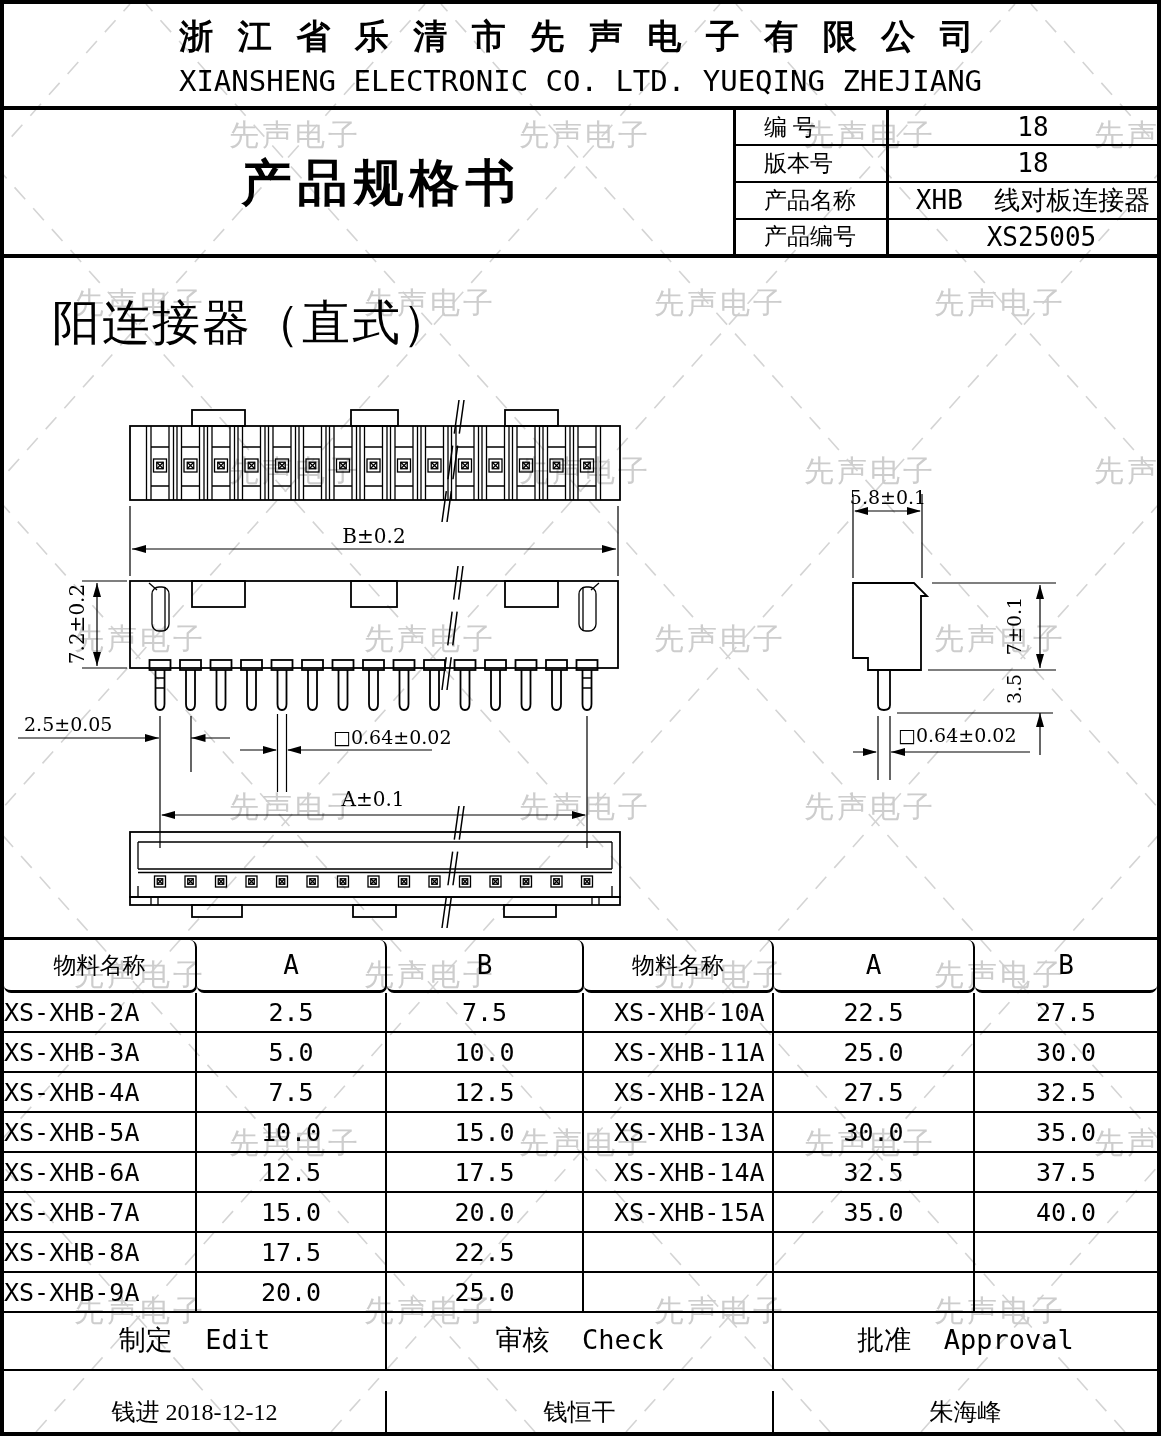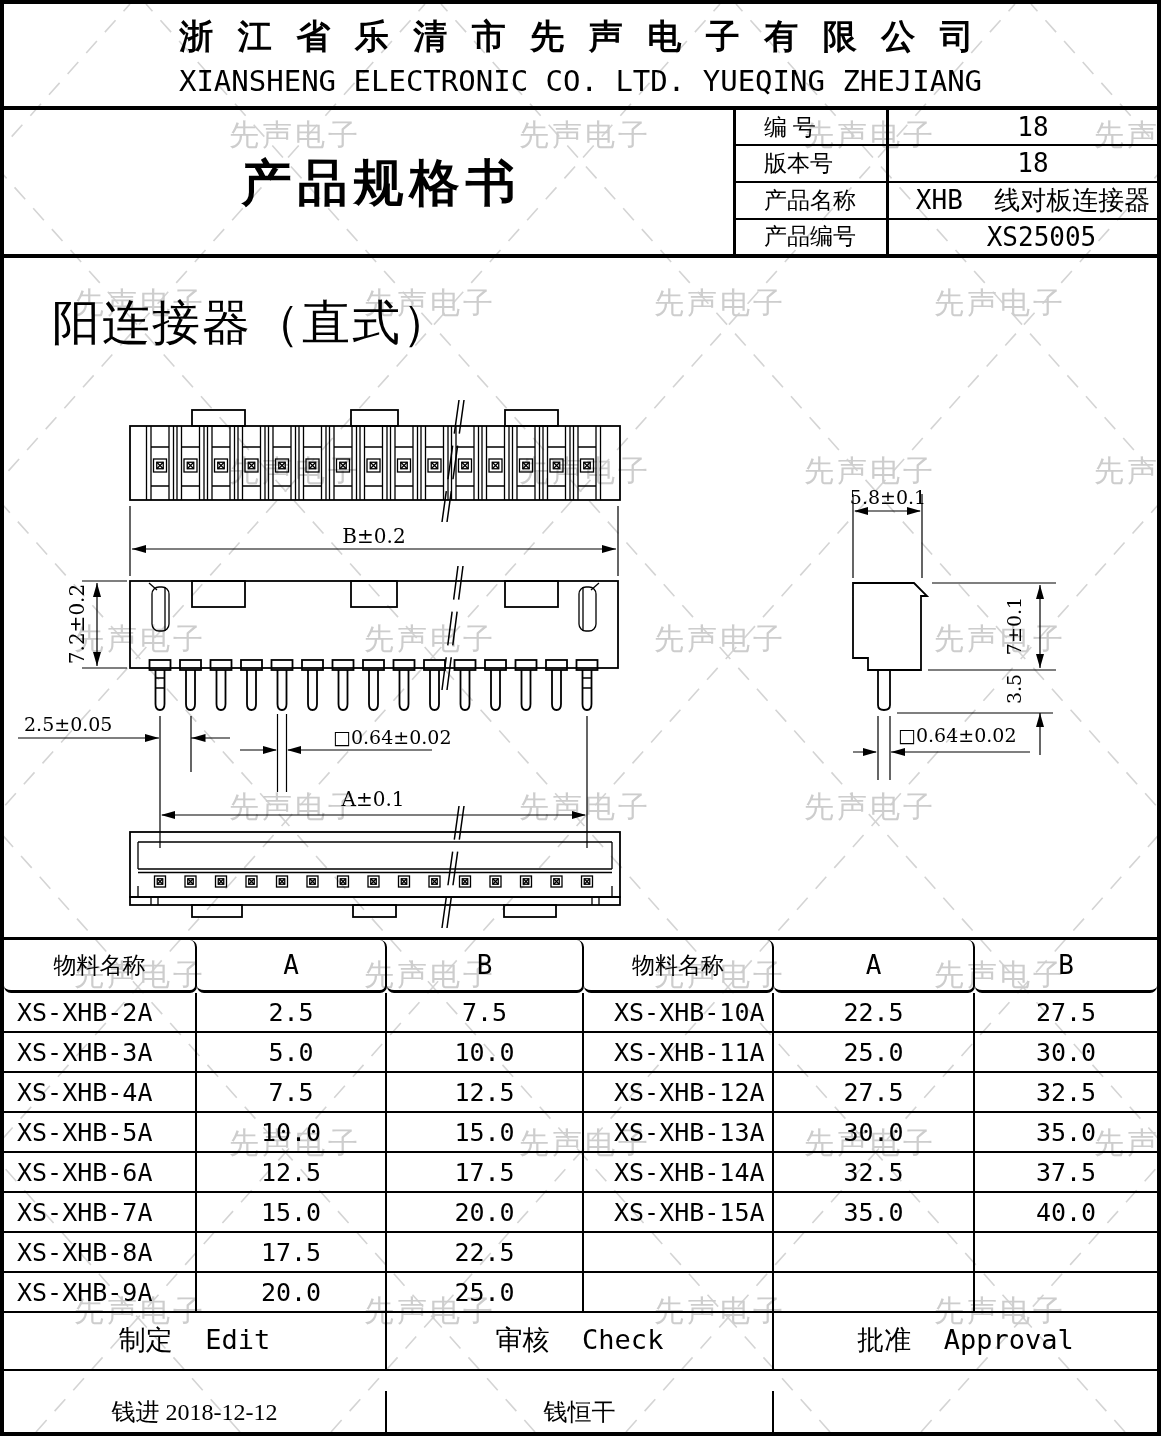--- a/index.html
+++ b/index.html
@@ -40,21 +40,21 @@
                  border-top:3px solid #000; display:grid;
                  grid-template-columns:193px 190px 197px 190px 201px 182px; }
   .pt-cell { box-sizing:border-box; border-right:2.5px solid #000; border-bottom:2.5px solid #000;
              display:flex; align-items:center; justify-content:center;
              font-family:"DejaVu Sans Mono", monospace; font-size:25px; }
   .pt-cell:nth-child(6n) { border-right:none; }
   .pt-head { height:53px; border-bottom:3px solid #000; font-family:"Liberation Serif", serif;
              font-size:23px;border-radius:7px; }
   .pt-head.ab { font-family:"DejaVu Sans Mono", monospace; font-size:26px; }
   .pt-c { height:40px; }
-  .pt-name1 { justify-content:flex-start; padding-left:13px; }
+  .pt-name1 { justify-content:flex-start; }
   .pt-name4 { justify-content:flex-start; padding-left:30px; }
 
   
   .approval { position:absolute; left:0; top:1306px; width:989px; height:122px;
               display:grid; grid-template-columns:383px 387px 383px; grid-template-rows:61px 61px; }
   .ap-cell { box-sizing:border-box; border-right:2.5px solid #000;
              display:flex; align-items:center; justify-content:center; white-space:pre; }
   .ap-cell.lastcol { border-right:none; }
   .ap-label { border-bottom:2.5px solid #000; font-size:27px;
               font-family:"DejaVu Sans Mono", monospace; }
@@ -370,15 +370,16 @@
     <div class="pt-cell pt-c"></div>
     <div class="pt-cell pt-c"></div>
   </div>
 
   <div class="approval">
     <div class="ap-cell ap-label">制定  Edit</div>
     <div class="ap-cell ap-label">审核  Check</div>
     <div class="ap-cell ap-label lastcol">批准  Approval</div>
     <div class="ap-cell ap-value">钱进 2018-12-12</div>
     <div class="ap-cell ap-value">钱恒干</div>
+    <div class="ap-cell ap-value lastcol">朱海峰</div>
   </div>
 
 </div>
 
 </body></html>

